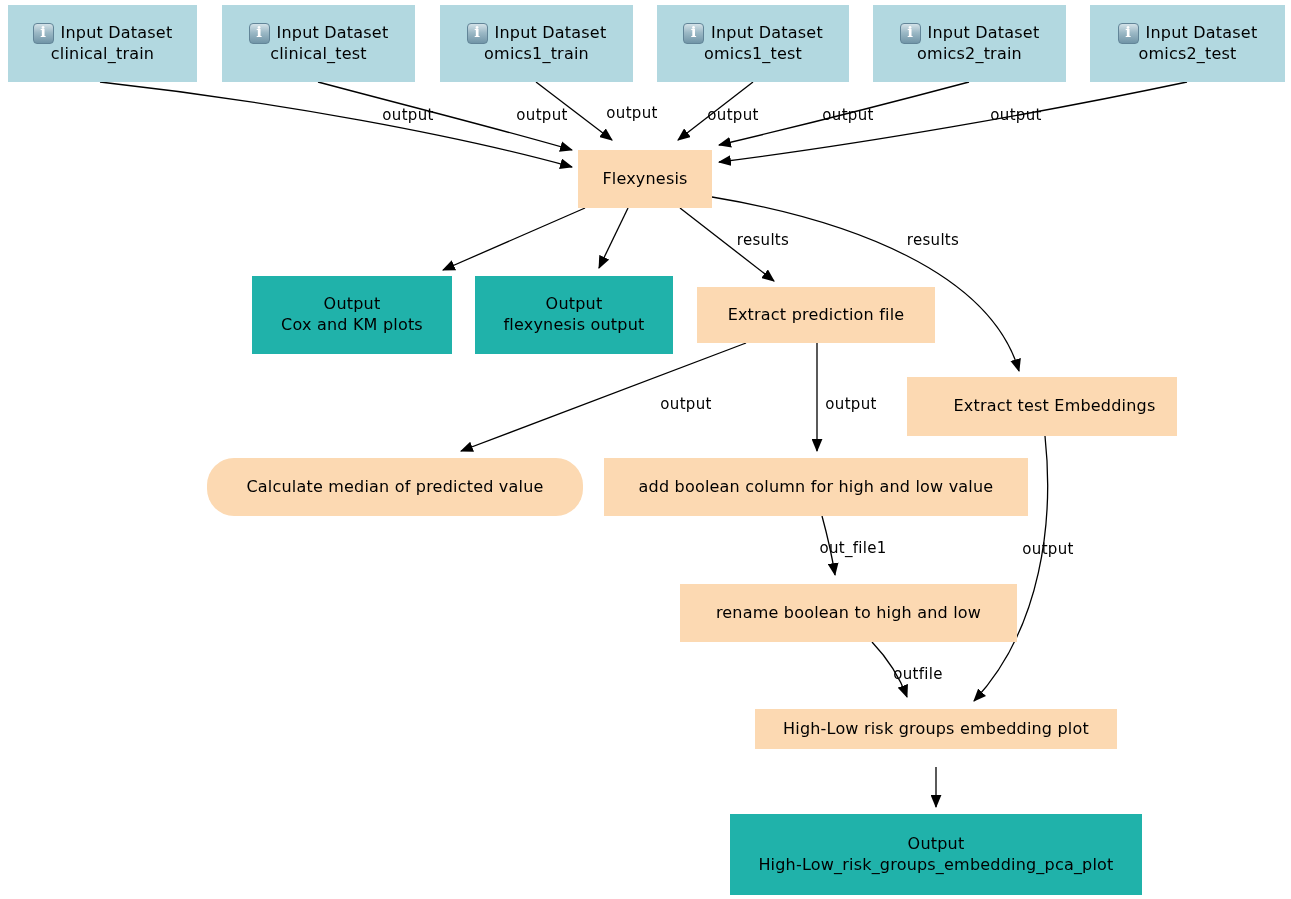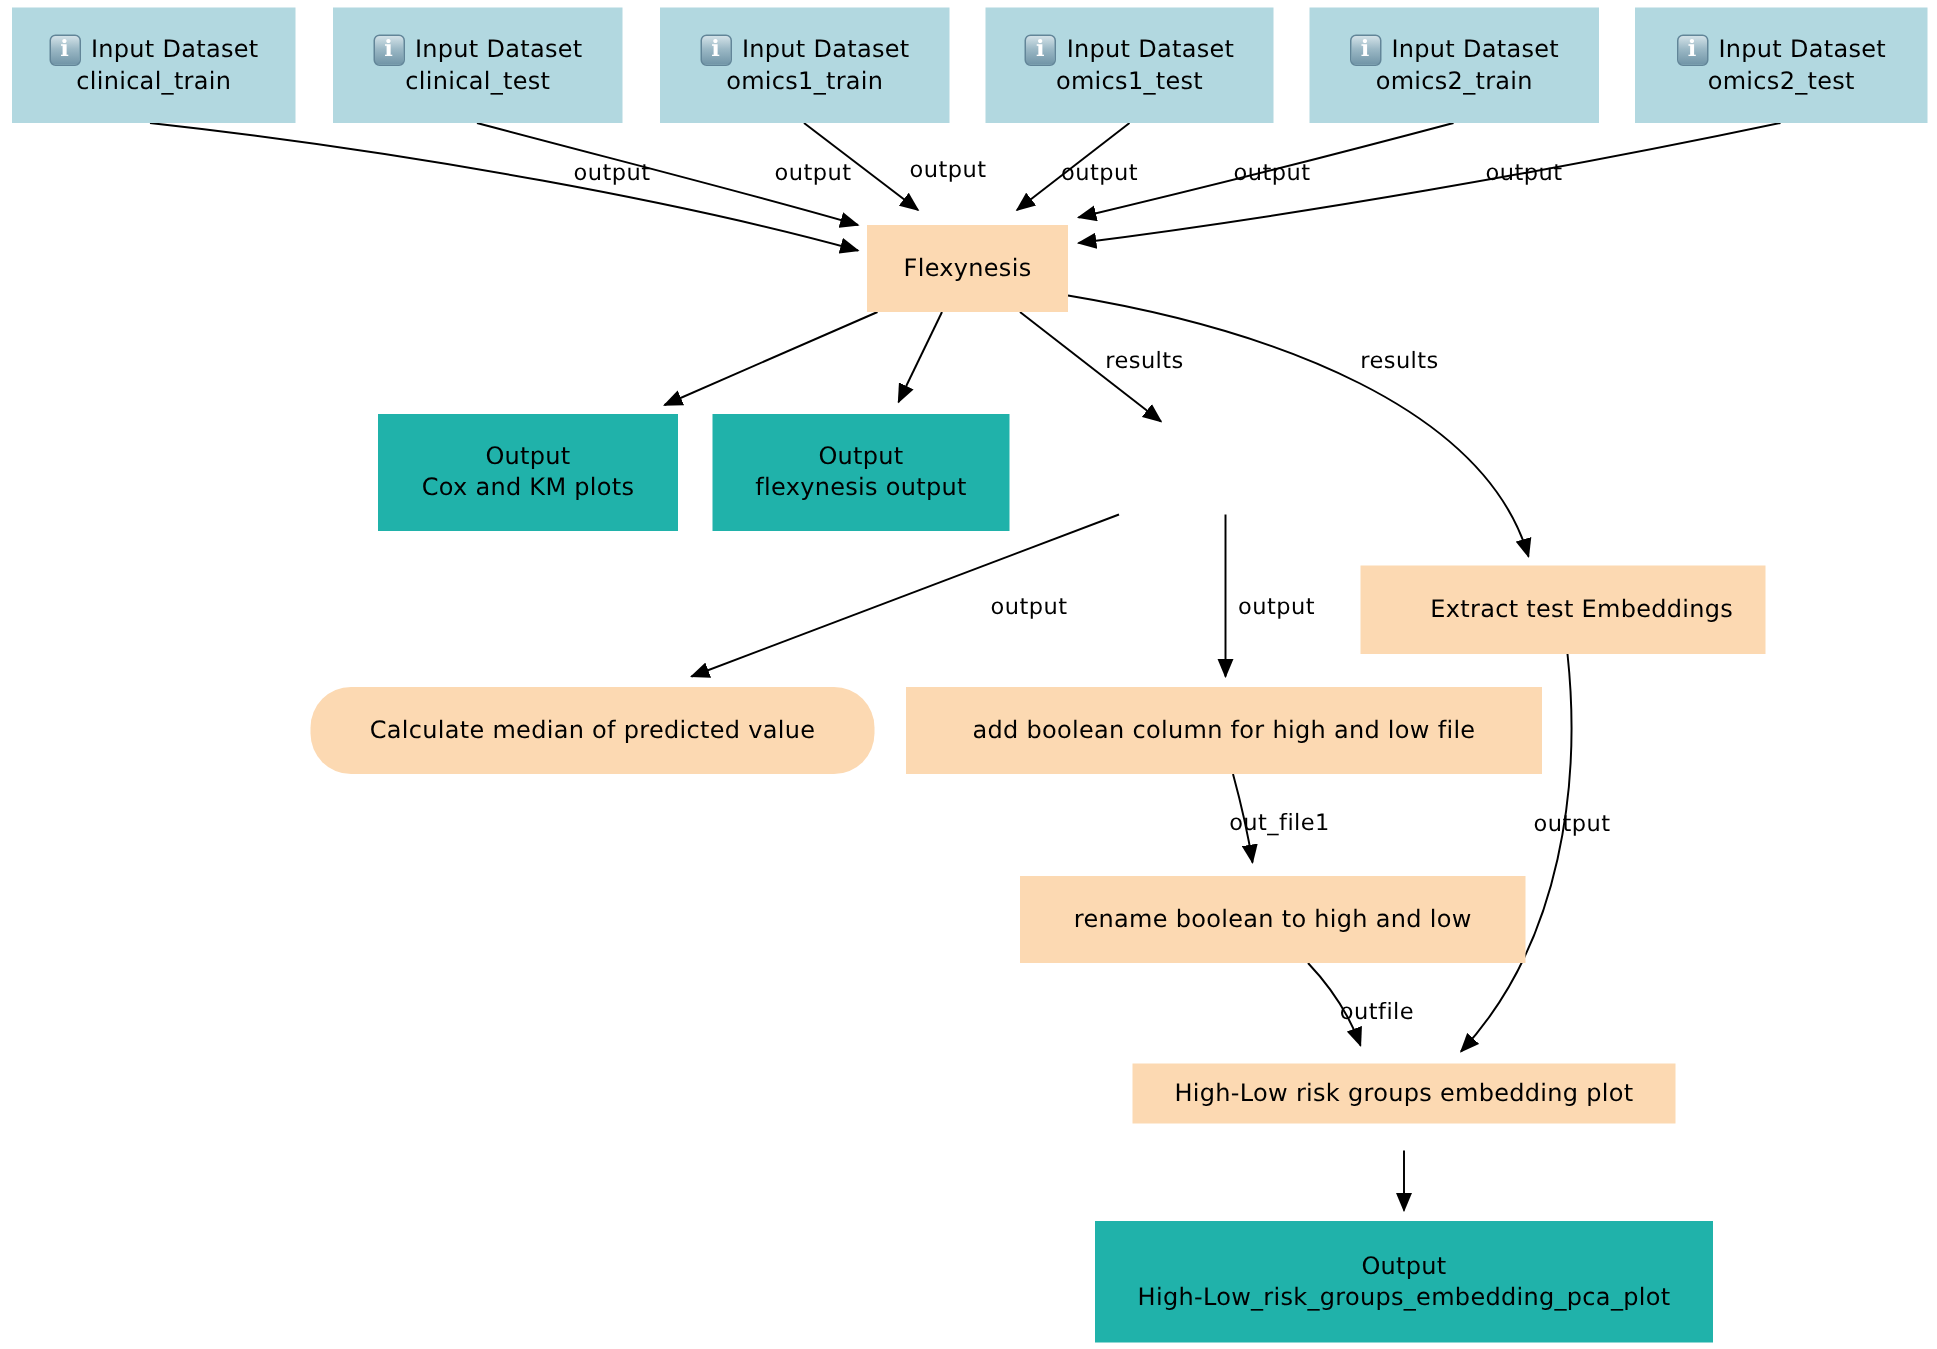--- a/index.html
+++ b/index.html
@@ -127,33 +127,38 @@
       </div>
     </div>
     <div class="node output" style="left: 475px; top: 276px; width: 198px; height: 78px;">
       <div class="nline">
         <span>Output</span>
       </div>
       <div class="nline">
         <span>flexynesis output</span>
       </div>
     </div>
+    <div class="node tool" style="left: 697px; top: 287px; width: 238px; height: 56px;">
+      <div class="nline">
+        <span>Extract prediction file</span>
+      </div>
+    </div>
     <div class="node tool" style="left: 907px; top: 377px; width: 270px; height: 59px; padding-left: 25px;">
       <div class="nline">
         <span>Extract test Embeddings</span>
       </div>
     </div>
     <div class="node tool" style="left: 207px; top: 458px; width: 376px; height: 58px; border-radius: 27px;">
       <div class="nline">
         <span>Calculate median of predicted value</span>
       </div>
     </div>
     <div class="node tool" style="left: 604px; top: 458px; width: 424px; height: 58px;">
       <div class="nline">
-        <span>add boolean column for high and low file</span>
+        <span>add boolean column for high and low value</span>
       </div>
     </div>
     <div class="node tool" style="left: 680px; top: 584px; width: 337px; height: 58px;">
       <div class="nline">
         <span>rename boolean to high and low</span>
       </div>
     </div>
     <div class="node tool" style="left: 755px; top: 709px; width: 362px; height: 40px;">
       <div class="nline">
         <span>High-Low risk groups embedding plot</span>

